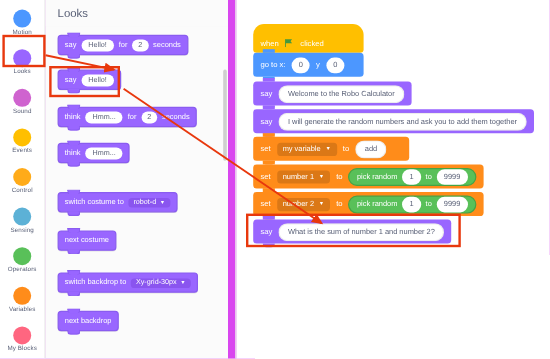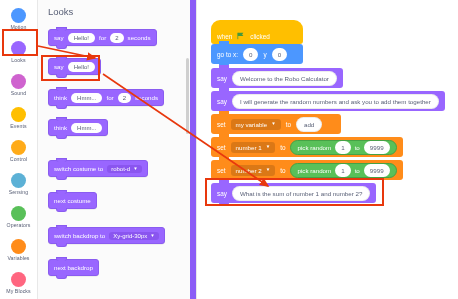--- a/index.html
+++ b/index.html
@@ -5,21 +5,21 @@
   * { box-sizing: border-box; margin: 0; padding: 0; }
   html, body {
     width: 458px; height: 299px;
     overflow: hidden;
     background: #ffffff;
     font-family: "Liberation Sans", sans-serif;
   }
   #app {
     position: relative;
     width: 458px; height: 299px;
-    background: #8b5cf6;
+    background: #d946ef;
   }
 
   
   #category-sidebar {
     position: absolute; left: 0; top: 0;
     width: 38px; height: 299px;
     background: #ffffff;
     border-right: 1px solid #e8e8e8;
     padding-top: 2px;
   }

